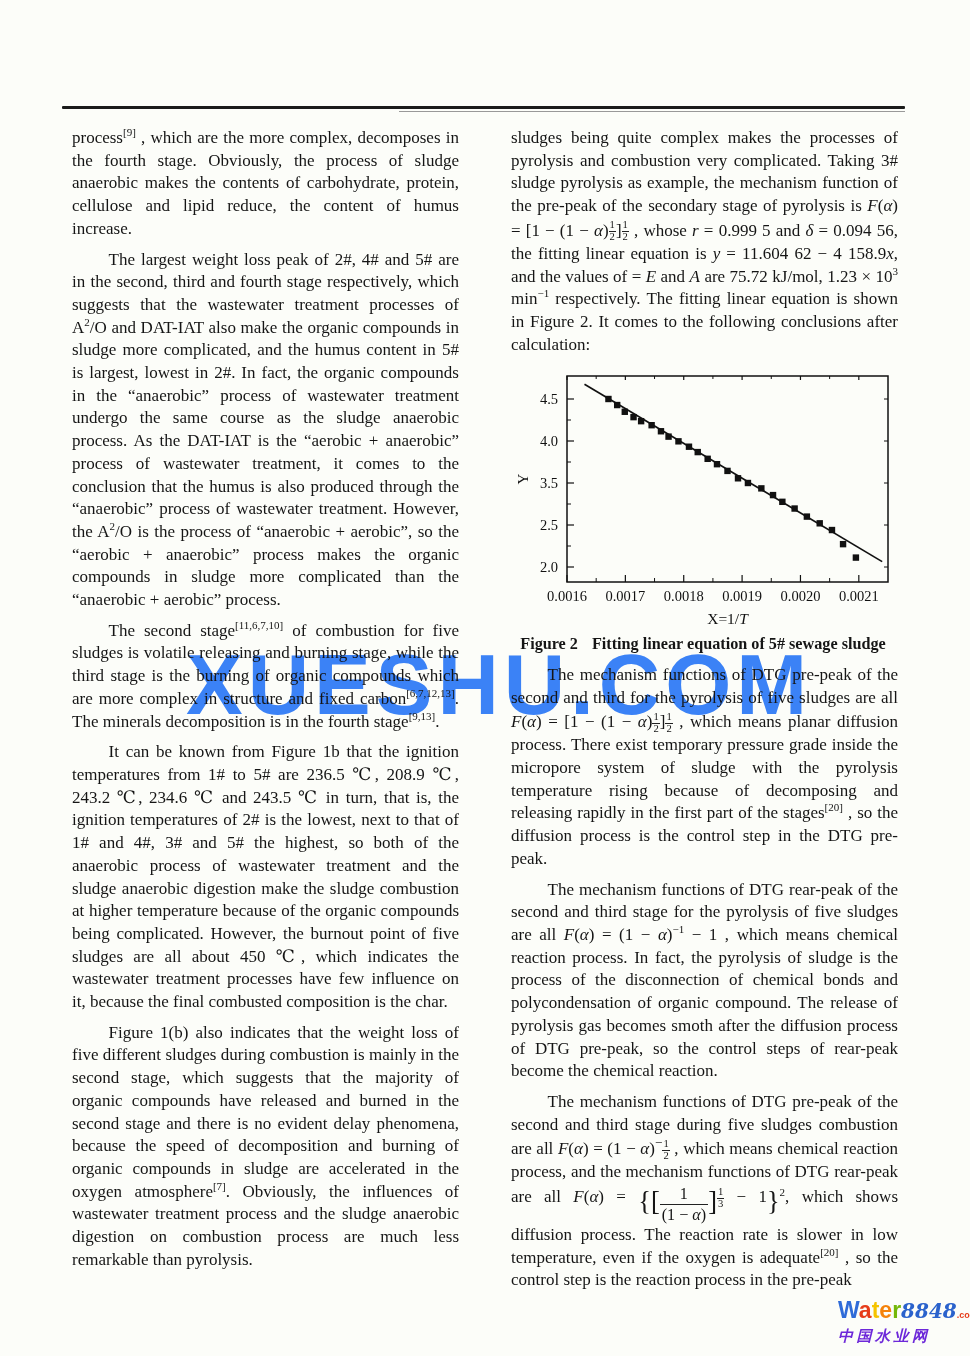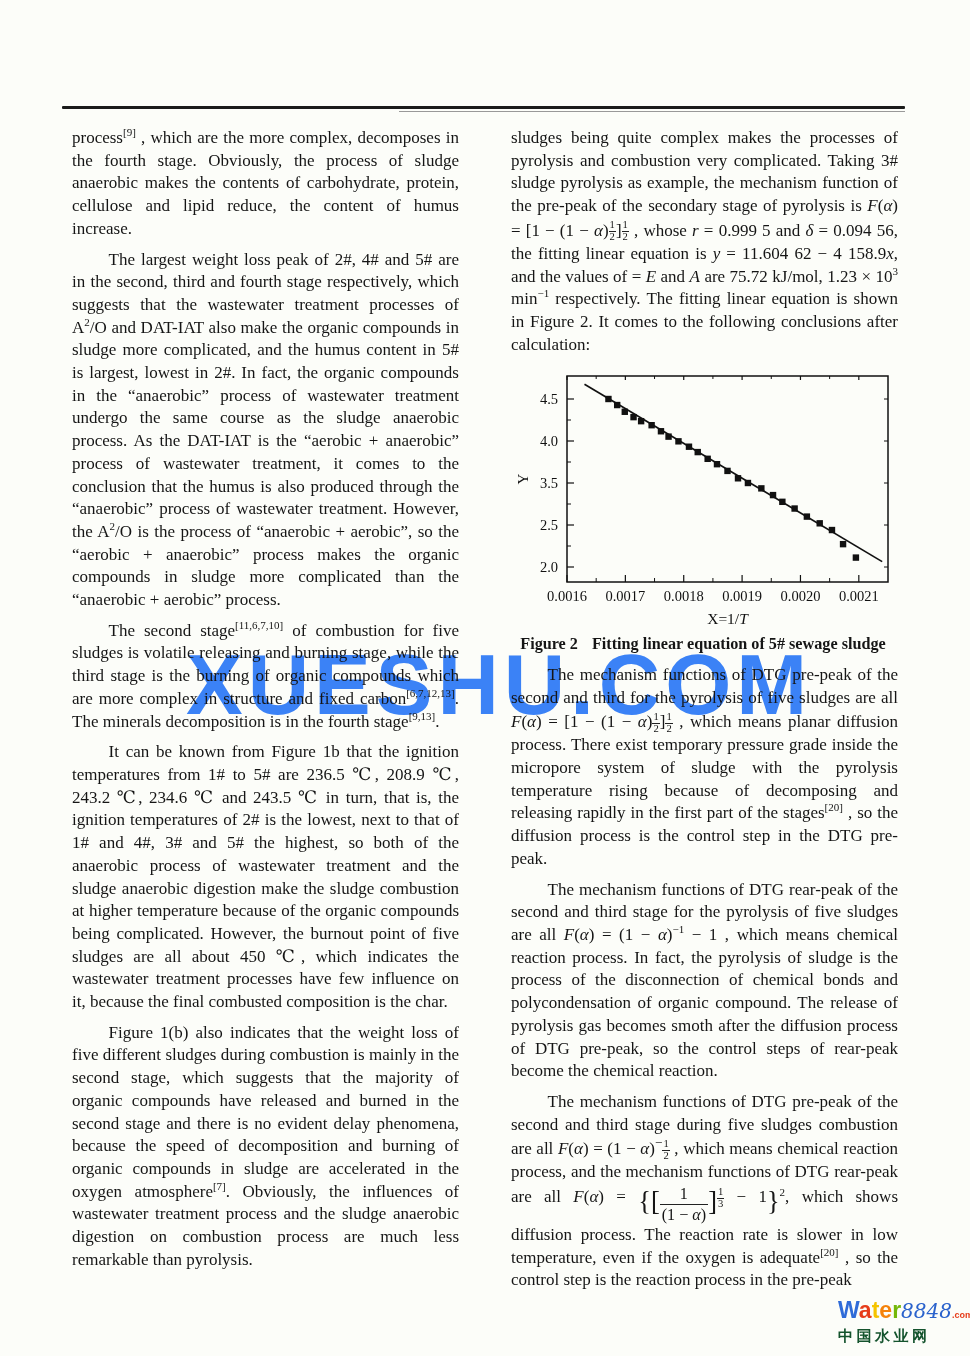--- a/index.html
+++ b/index.html
@@ -42,21 +42,21 @@
   .htitle{margin-right:15px;}
   
   .fig{margin:6px 0 4px 0;width:400px;}
   .cap{text-align:center;font-weight:700;font-size:16.2px;margin-top:0px;}
   .cap .cl{margin-right:14px;}
   
   .logo{position:absolute;left:838px;top:1298px;width:126px;z-index:2;text-align:left;
         font-family:"Liberation Sans","DejaVu Sans",sans-serif;}
   .logo .l1{white-space:nowrap;line-height:24px;}
   .logo .lw span{font-weight:700;font-size:23px;letter-spacing:0px;}
-  .logo .l8{font-family:"DejaVu Serif","Liberation Serif",serif;font-weight:400;font-style:italic;font-size:20px;}
+  .logo .l8{font-family:"DejaVu Serif","Liberation Serif",serif;font-weight:700;font-style:italic;font-size:20px;}
   .logo .ltld{font-size:9px;font-weight:700;vertical-align:baseline;}
   .logo .l2{font-weight:700;font-size:15px;letter-spacing:3.5px;line-height:18px;white-space:nowrap;}
 </style>
 </head>
 <body>
 
 <div class="page">
 
   <div class="rule"></div>
 
@@ -173,16 +173,16 @@
             <b>1</b>
             <b>2</b>
           </span></span> , which means chemical reaction process, and the mechanism functions of DTG rear-peak are all <i>F</i>(<i>α</i>) = <span class="bb">{[</span><span class="bf"><span class="nu">1</span><span class="de">(1 − <i>α</i>)</span></span><span class="bb">]</span><span class="ex"><span class="frx">
             <b>1</b>
             <b>3</b>
           </span></span> − 1<span class="bb">}</span><sup>2</sup>, which shows diffusion process. The reaction rate is slower in low temperature, even if the oxygen is adequate<sup>[20]</sup> , so the control step is the reaction process in the pre-peak</p>
   </div>
 
   <div class="logo">
     <div class="l1"><span class="lw"><span style="color: rgb(47, 107, 216);">W</span><span style="color: rgb(230, 60, 26);">a</span><span style="color: rgb(245, 196, 0);">t</span><span style="color: rgb(245, 130, 10);">e</span><span style="color: rgb(116, 184, 10);">r</span></span><i class="l8" style="color: rgb(42, 98, 204);">8848</i><span class="ltld" style="color: rgb(230, 60, 26);">.com</span></div>
-    <div class="l2" style="color: #14532d;">中国水业网</div>
+    <div class="l2" style="color: #6d28d9; font-style: italic;">中国水业网</div>
   </div>
 
 </div>
 
 </body></html>

